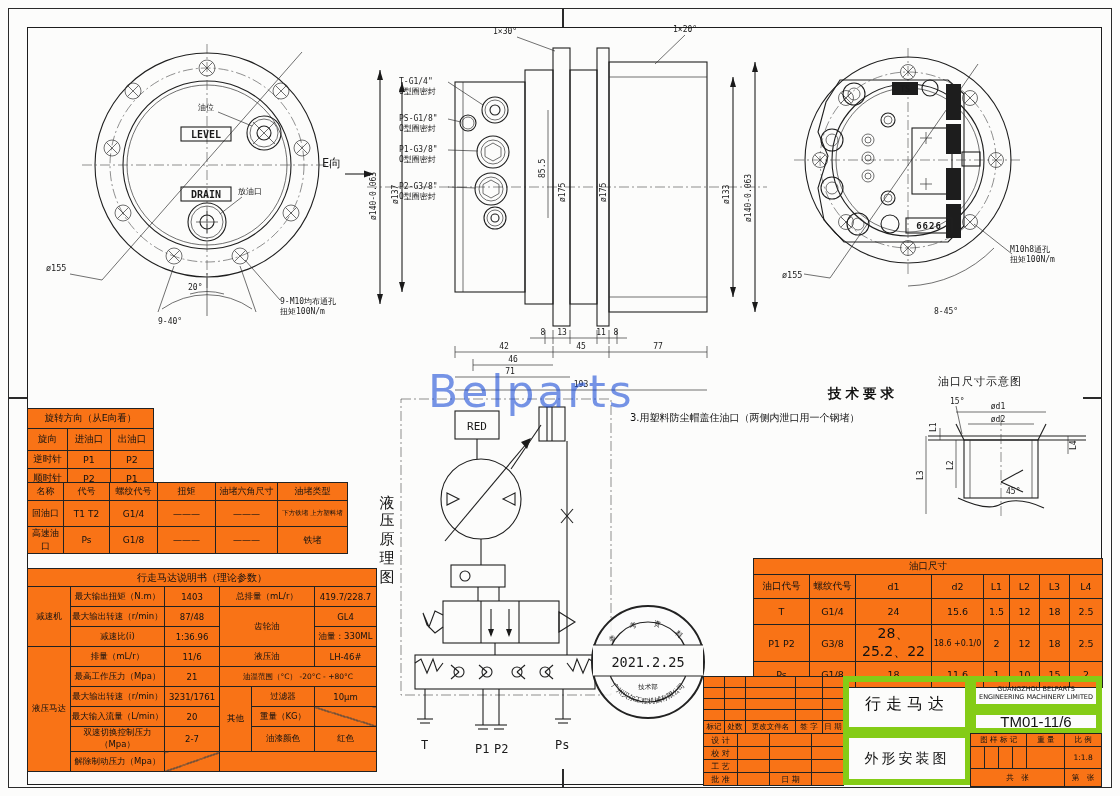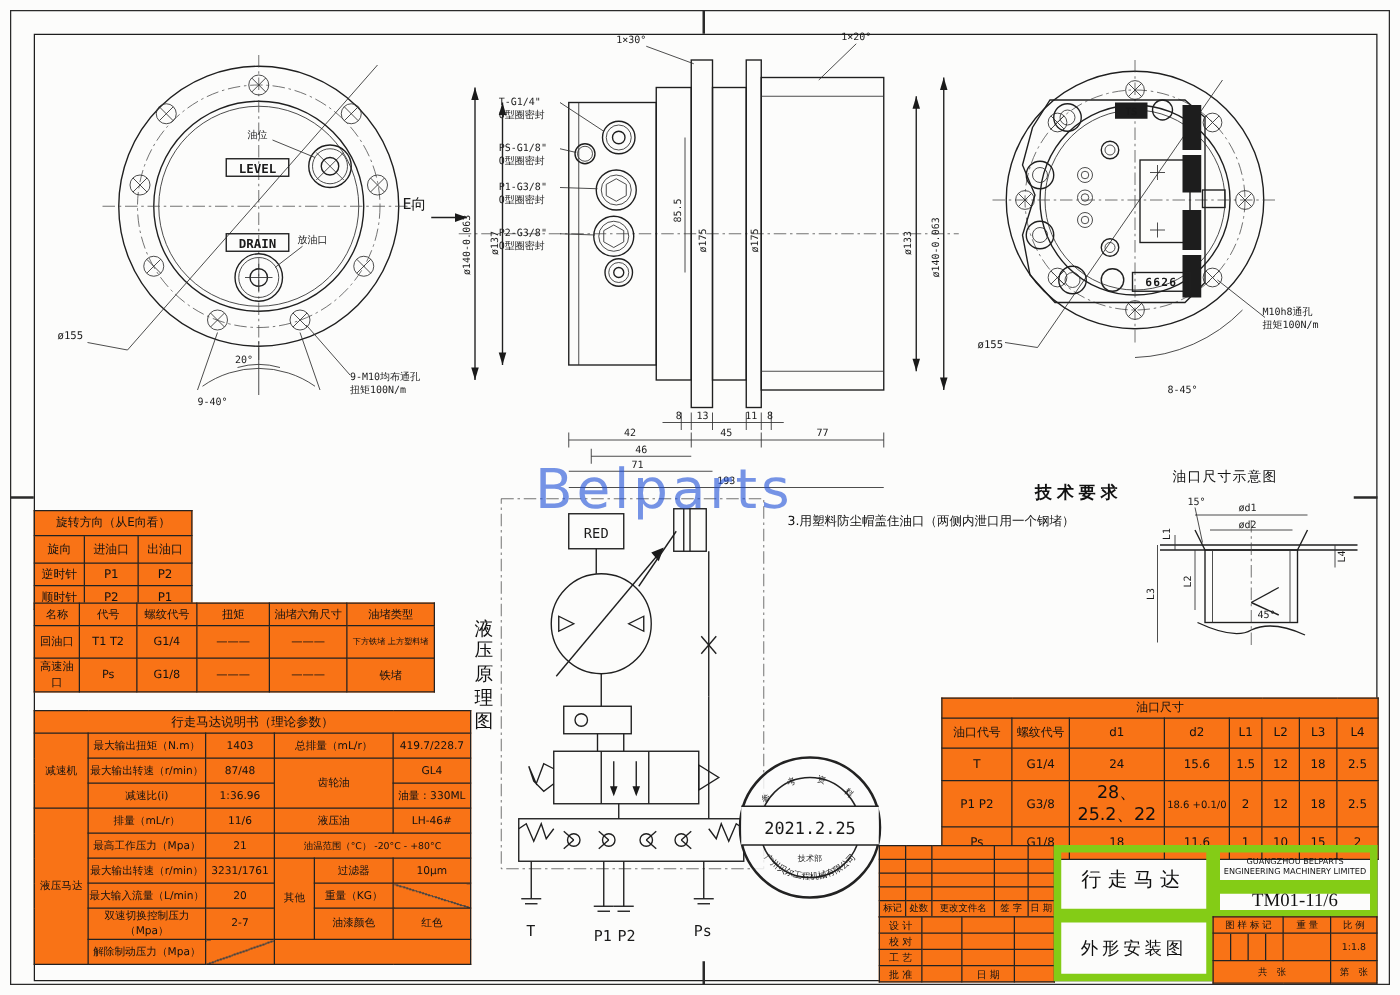--- a/index.html
+++ b/index.html
@@ -746,21 +746,21 @@
     </tbody>
       </table>
 
     <div class="tb-cell" style="left:140px;top:0;width:128px;height:57px;font-size:16px;letter-spacing:5px">行走马达</div>
     <div class="tb-cell" style="left:140px;top:56px;width:128px;height:53px;font-size:14px;letter-spacing:3px">外形安装图</div>
 
     <div class="tb-cell" style="left:267px;top:0;width:132px;height:34px;flex-direction:column;font-size:6.5px;line-height:8px">
       <div>GUANGZHOU BELPARTS</div>
       <div>ENGINEERING MACHINERY LIMITED</div>
     </div>
-    <div class="tb-cell" style="left:267px;top:33px;width:132px;height:25px;font-size:15px;font-family:Liberation Serif, serif">TM01-11/6</div>
+    <div class="tb-cell" style="left:267px;top:33px;width:132px;height:25px;font-size:15px;font-family:Liberation Sans, sans-serif">TM01-11/6</div>
     <table style="position:absolute;left:267px;top:57px;font-size:7.5px">
       <colgroup>
           <col style="width:57px">
           <col style="width:38px">
           <col style="width:37px">
         </colgroup>
       <tbody>
           <tr style="height:13px">
         <td>图 样 标 记</td>
         <td>重 量</td>

